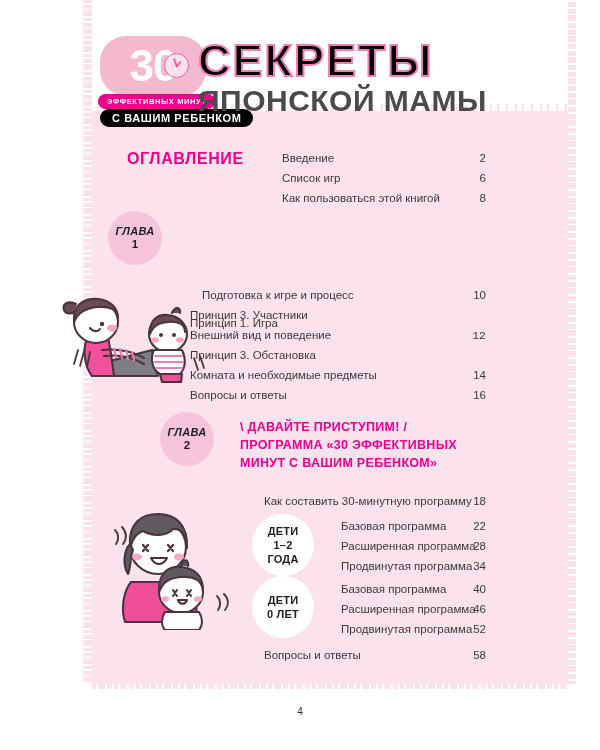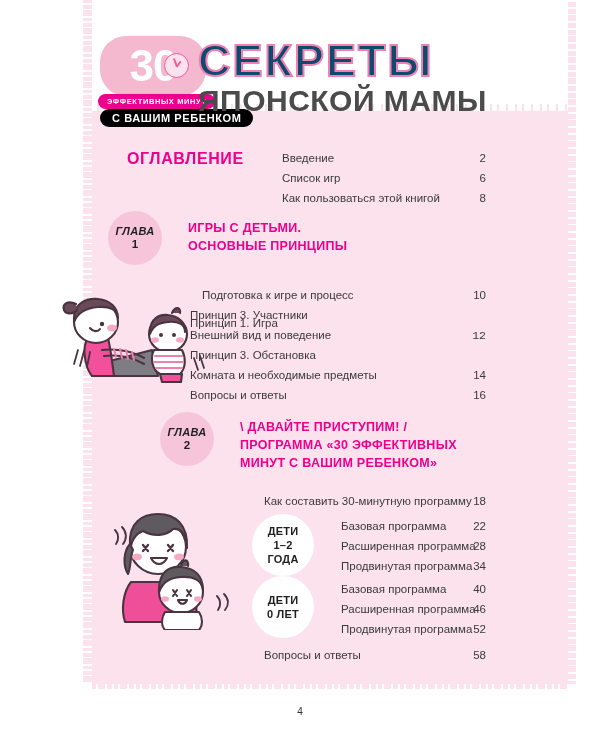--- a/index.html
+++ b/index.html
@@ -184,21 +184,21 @@
     white-space: nowrap;
   }
   #title-1 {
     position: absolute;
     left: 198px;
     top: 38px;
     font-size: 45px;
     font-weight: bold;
     letter-spacing: 2px;
     line-height: 1;
-    color: #0c4a6e;
+    color: #000000;
     -webkit-text-stroke: 2px #f07fb4;
     white-space: nowrap;
   }
   #title-2 {
     position: absolute;
     left: 198px;
     top: 86px;
     font-size: 30px;
     font-weight: bold;
     letter-spacing: 0.5px;
@@ -409,22 +409,20 @@
     <div class="toc-row" style="left:282px; top:173px;">Список игр</div>
     <div class="toc-page" style="left:462px; top:173px;">6</div>
 
     <div class="toc-row" style="left:282px; top:193px;">Как пользоваться этой книгой</div>
     <div class="toc-page" style="left:462px; top:193px;">8</div>
 
     <div class="chapter-badge" style="left:108px; top:211px;">
       <span class="cb-word">ГЛАВА</span>
       <span class="cb-num">1</span>
     </div>
-    <div class="chapter-title" style="left:188px; top:219px;">ИГРЫ С ДЕТЬМИ.
-ОСНОВНЫЕ ПРИНЦИПЫ</div>
 
     <div class="toc-row" style="left:190px; top:270px;margin-top:48px;">Принцип 1. Игра</div>
     <div class="toc-page" style="left:462px; top:270px;"></div>
 
     <div class="toc-row" style="left:202px; top:290px;">Подготовка к игре и процесс</div>
     <div class="toc-page" style="left:462px; top:290px;">10</div>
 
     <div class="toc-row" style="left:190px; top:310px;">Принцип 3. Участники</div>
     <div class="toc-page" style="left:462px; top:310px;"></div>
 

